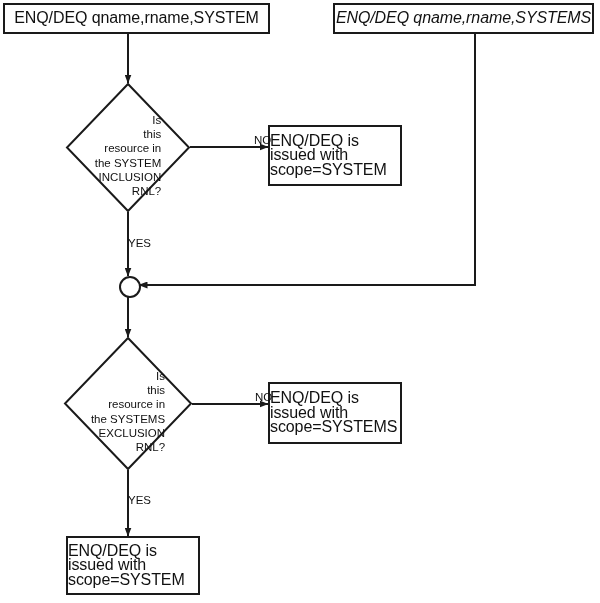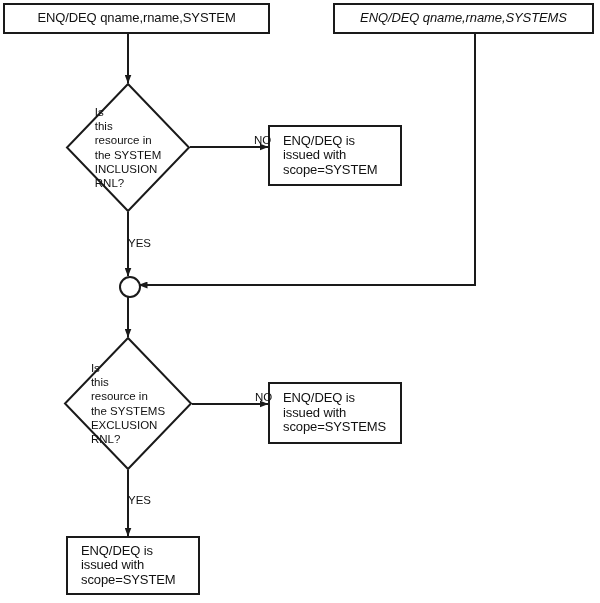--- a/index.html
+++ b/index.html
@@ -37,48 +37,47 @@
     align-items: center;
     color: #111111;
   }
   .box.center {
     justify-content: center;
     text-align: center;
   }
   .box.leftpad {
     justify-content: flex-start;
     text-align: left;
-    padding-left: 13px;
   }
   .box-text {
-    font-size: 13px;
+    font-size: 16px;
     line-height: 14.5px;
     white-space: pre-line;
     letter-spacing: -0.1px;
   }
   
   .diamond-wrap {
     position: absolute;
   }
   .diamond-wrap svg {
     position: absolute;
     left: 0;
     top: 0;
     overflow: visible;
   }
   .diamond-text {
     position: absolute;
     left: 0;
-    top: 0;
+    top: 8px;
     width: 100%;
     height: 100%;
     display: flex;
     align-items: center;
     justify-content: center;
-    text-align: left;
+    text-align: right;
     font-size: 11.5px;
     line-height: 14.2px;
     color: #111111;
     white-space: pre-line;
     pointer-events: none;
   }
   
   .junction {
     position: absolute;
     border: 2px solid #1a1a1a;

